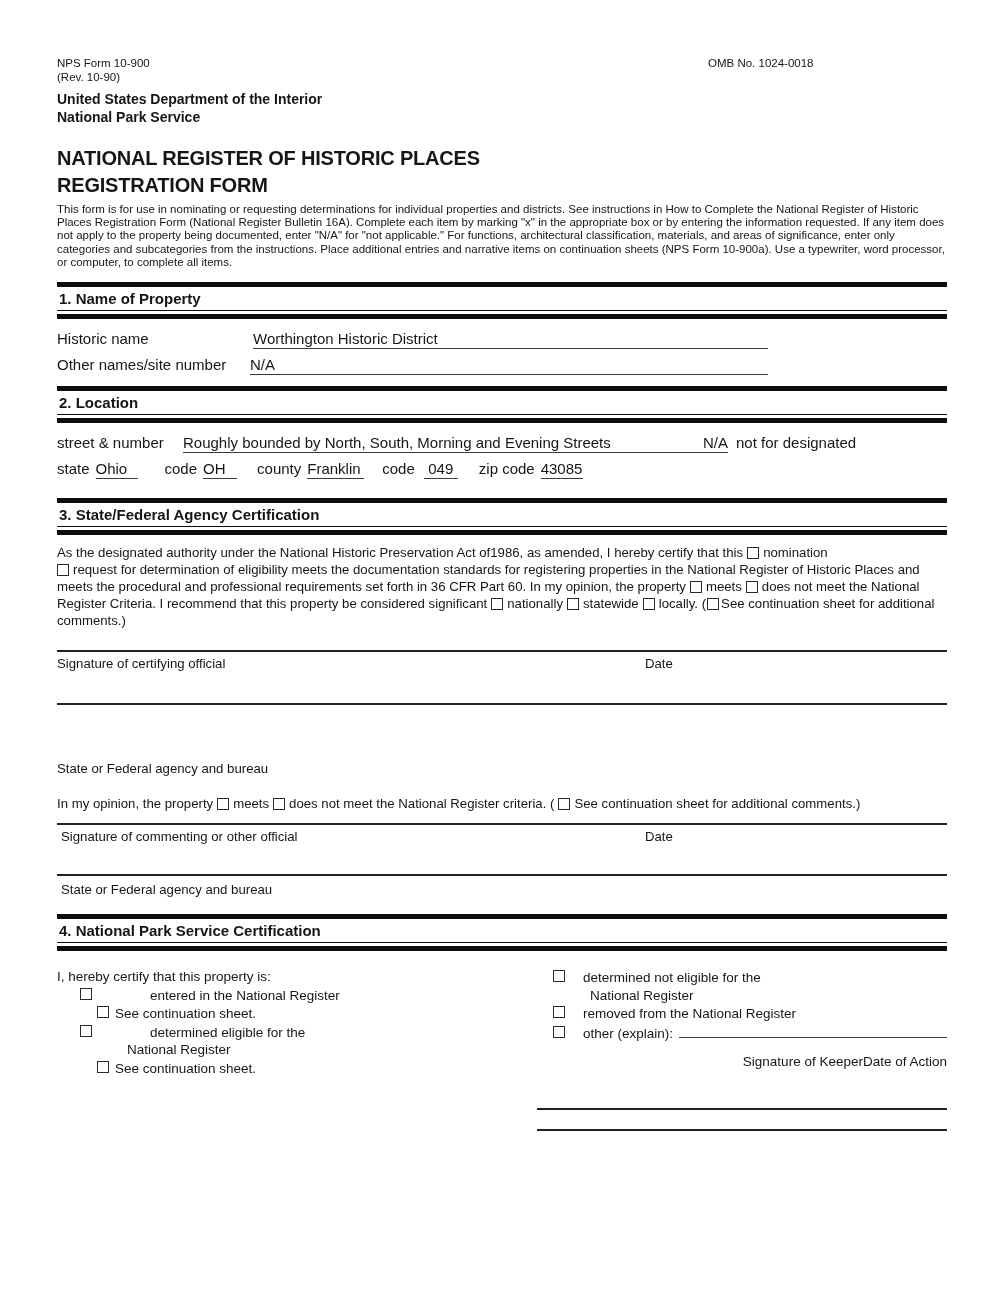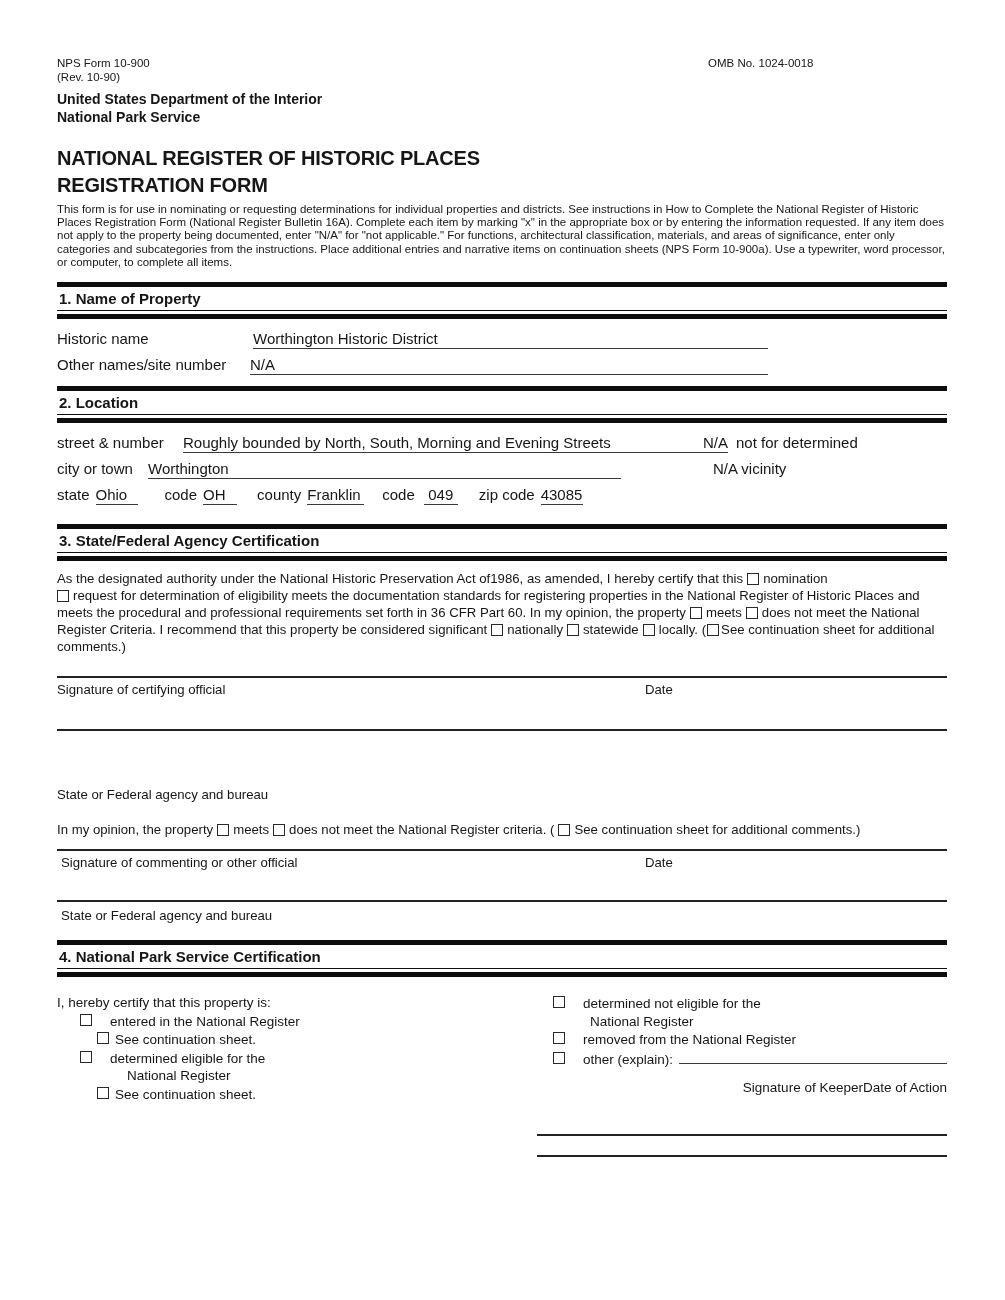--- a/index.html
+++ b/index.html
@@ -40,21 +40,21 @@
   }
   .rule { border-top: 2px solid #232323; height: 0; }
   .sig-row { position: relative; font-size: 13.2px; margin-top: 4px; }
   .sig-row .date-lbl { position: absolute; left: 588px; top: 0; }
   .plain-lbl { font-size: 13.2px; }
 
   
   .cols { display: flex; margin-top: 17px; }
   .col-l { width: 450px; flex: none; font-size: 13.5px; line-height: 17.5px; }
   .col-r { width: 410px; flex: none; margin-left: 30px; font-size: 13.5px; line-height: 17.5px; }
-  .s4-row { padding-left: 23px; display: flex; align-items: baseline; margin-top: 1px; }
+  .s4-row { padding-left: 23px; display: flex; align-items: baseline; margin-top: 1px; gap: 40px; }
   .s4-row .cb, .s4-sub .cb, .s4r-row .cb { margin: 0; flex: none; }
   .s4-row .cb { margin-right: 18px; }
   .s4-sub { padding-left: 40px; display: flex; align-items: baseline; margin-top: 1px; }
   .s4-sub .cb { margin-right: 6px; }
   .s4-cont { padding-left: 70px; }
   .s4r-row { padding-left: 16px; display: flex; align-items: baseline; margin-top: 1px; }
   .s4r-row .cb { margin-right: 18px; }
   .s4r-cont { padding-left: 53px; }
   .fill-flex { flex: 1; border-bottom: 1.5px solid #3a3a3a; height: 14px; margin-left: 6px; }
   .keeper-row { display: flex; justify-content: flex-end; margin-top: 11px; }
@@ -99,26 +99,21 @@
     <div class="sec-head" style="margin-top:11px;">
       <span class="sec-title">2. Location</span>
     </div>
 
     <div class="frow" style="margin-top:11px;">
       <span class="lbl" style="width:126px;">street &amp; number</span>
       <span class="fill fill-split" style="width:545px;">
         <span>Roughly bounded by North, South, Morning and Evening Streets</span>
         <span>N/A</span>
       </span>
-      <span style="margin-left:8px;">not for determined</span>
-    </div>
-    <div class="frow">
-      <span class="lbl" style="width:91px;">city or town</span>
-      <span class="fill" style="width:473px;">Worthington</span>
-      <span style="margin-left:92px;">N/A vicinity</span>
+      <span style="margin-left:8px;">not for designated</span>
     </div>
     <div class="frow">
       <span class="lbl">state</span>
       <span class="fill" style="width:42px;margin-left:6px;">Ohio</span>
       <span class="lbl" style="margin-left:27px;">code</span>
       <span class="fill" style="width:34px;margin-left:6px;">OH</span>
       <span class="lbl" style="margin-left:20px;">county</span>
       <span class="fill" style="width:57px;margin-left:6px;">Franklin</span>
       <span class="lbl" style="margin-left:18px;">code</span>
       <span class="fill" style="width:34px;margin-left:9px;text-align:center;">049</span>

